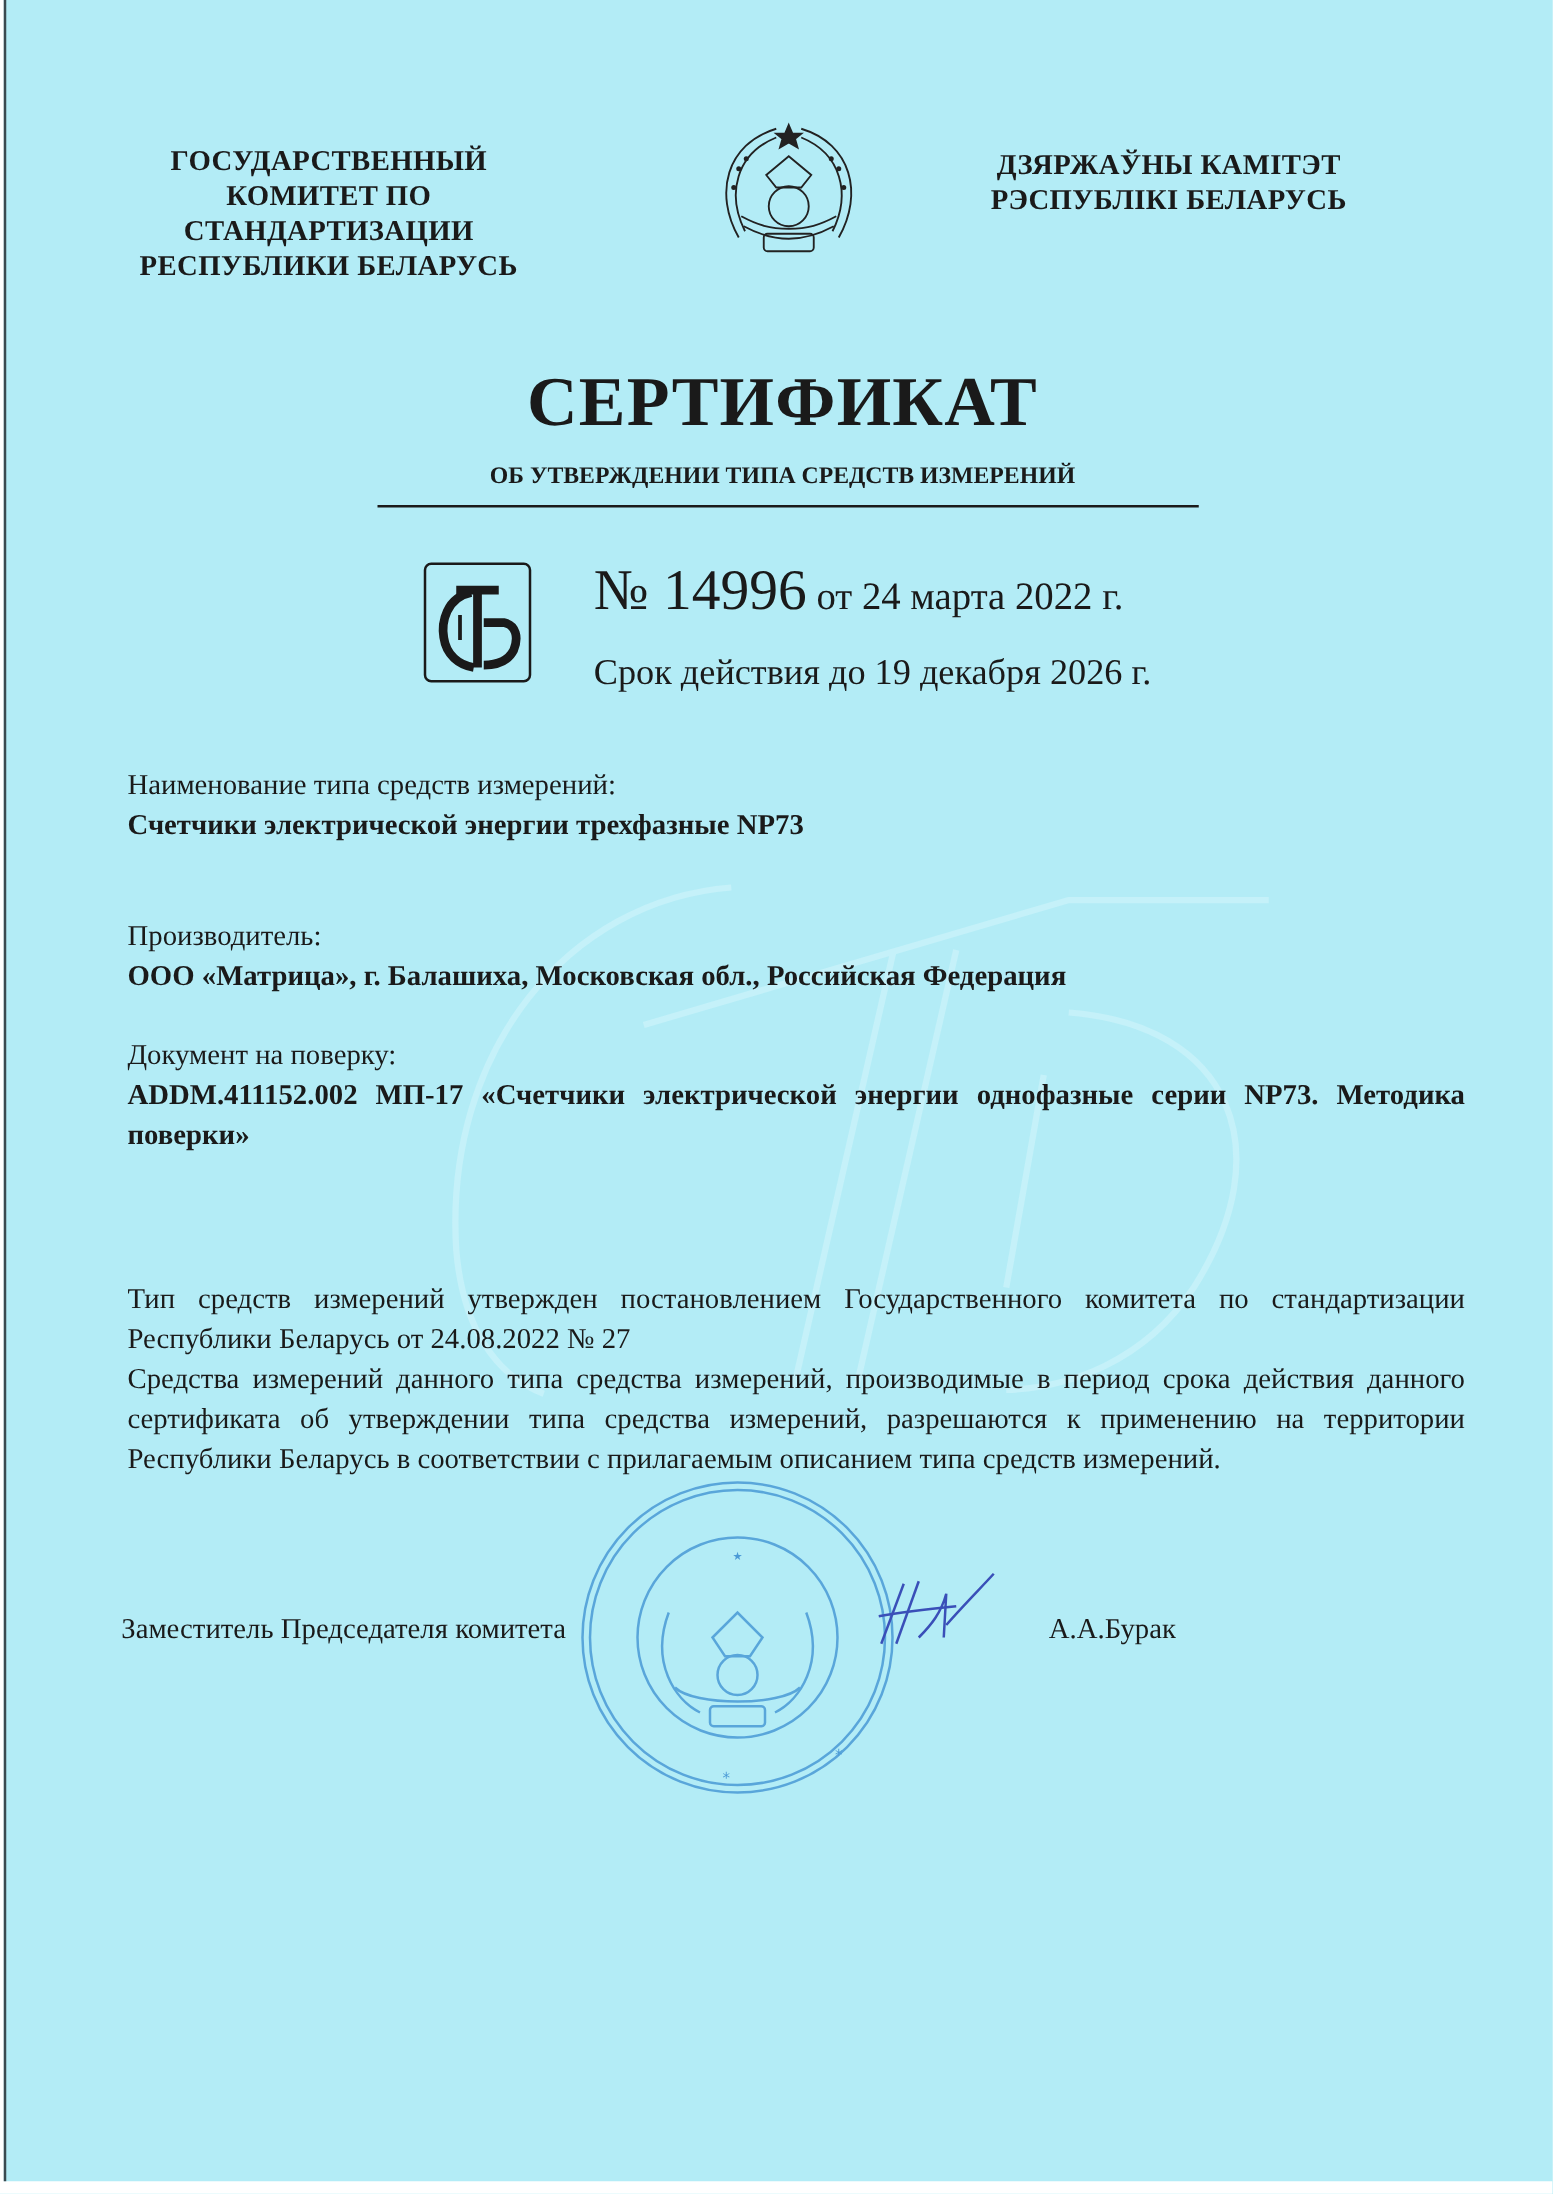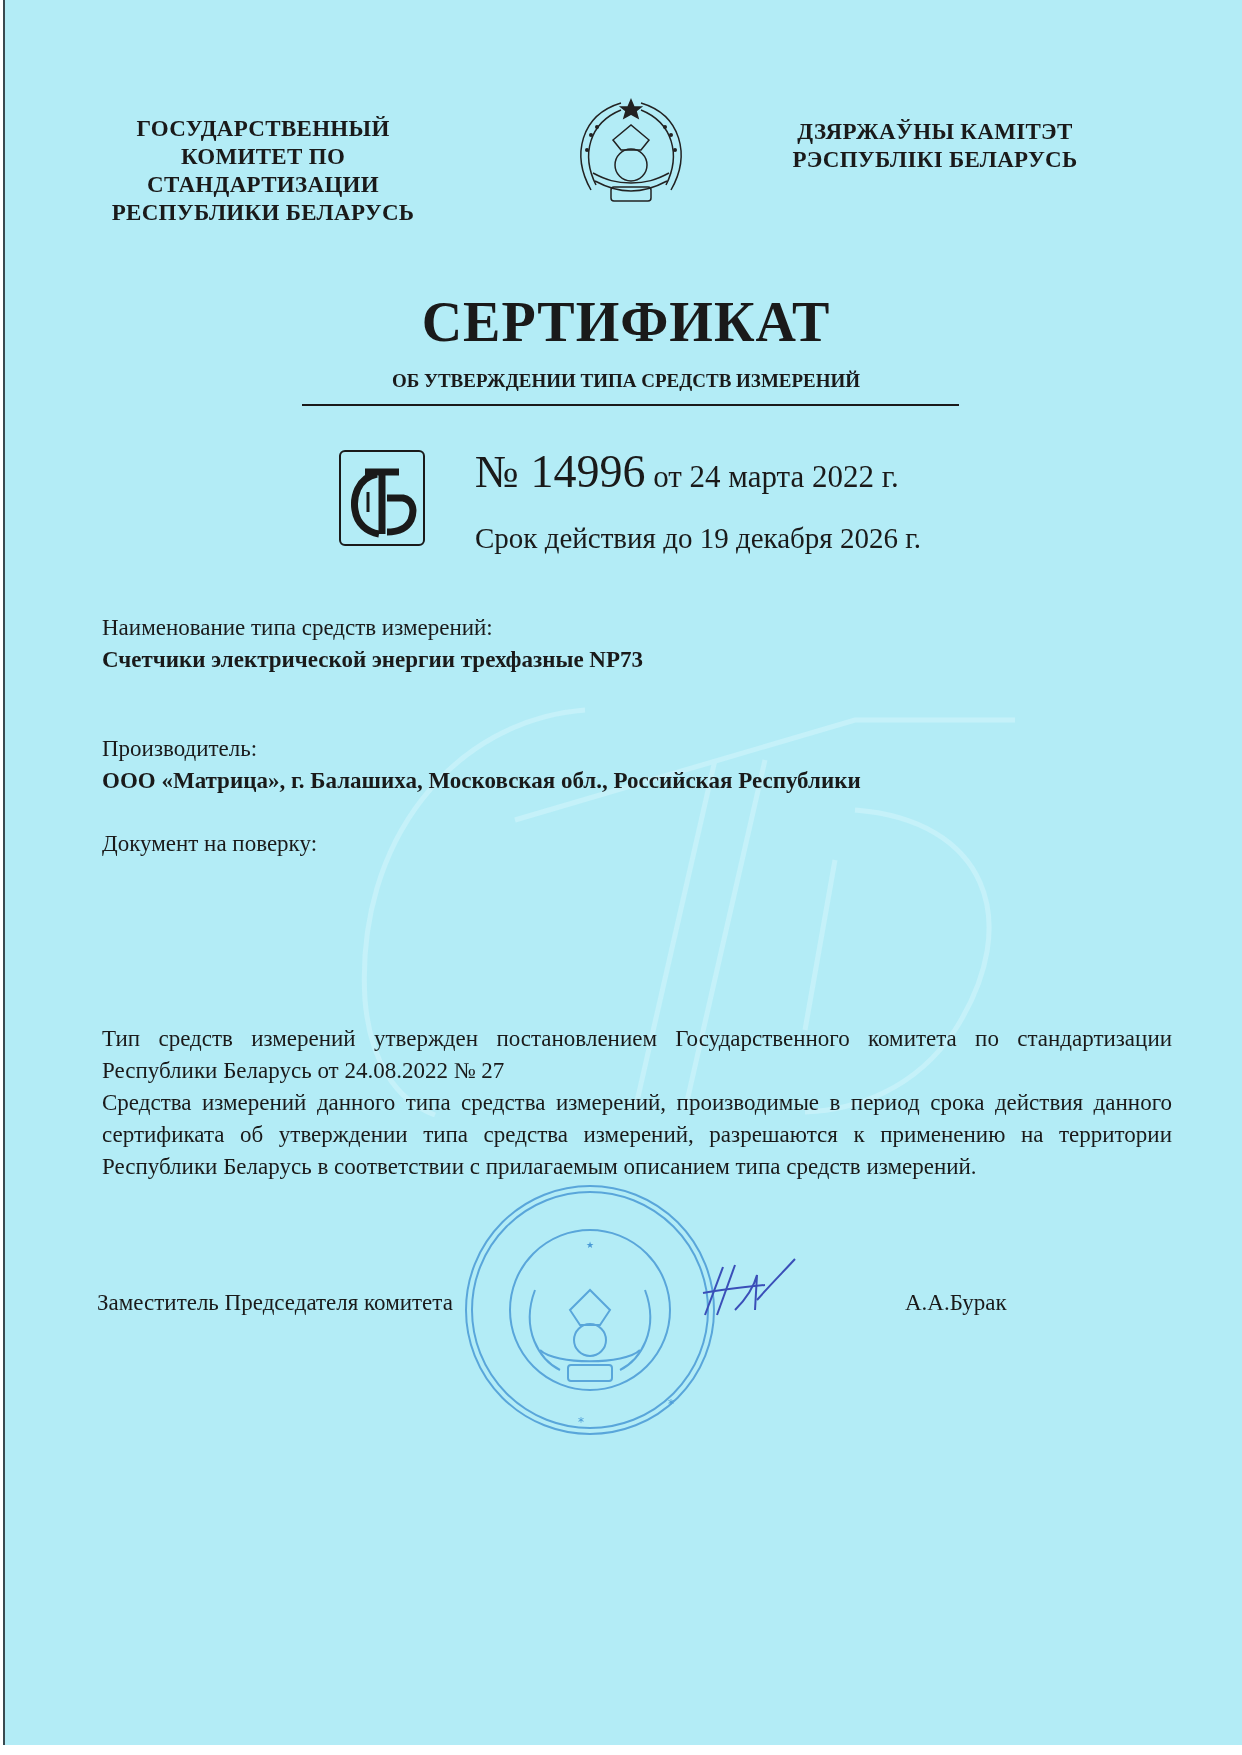--- a/index.html
+++ b/index.html
@@ -37,21 +37,21 @@
   }
   .cert-num { position: absolute; left: 470px; top: 445px; font-size: 46px; white-space: nowrap; }
   .cert-num .from { font-size: 31px; font-family: Liberation Serif, serif; }
   .validity { position: absolute; left: 470px; top: 522px; font-size: 29px; white-space: nowrap; }
   .block { position: absolute; left: 97px; width: 1070px; font-size: 23px; line-height: 32px; }
   .label { display: block; }
   .value { display: block; font-weight: bold; }
   .justify { text-align: justify; text-align-last: left; }
   .sig-row { position: absolute; left: 92px; top: 1290px; width: 1000px; font-size: 23px; }
   .sig-role { position: absolute; left: 0; top: 0; white-space: nowrap; }
-  .sig-name { position: absolute; left: 808px; top: 0; white-space: nowrap; }
+  .sig-name { position: absolute; left: 742px; top: 0; white-space: nowrap; }
   .stamp { position: absolute; left: 455px; top: 1180px; width: 260px; height: 260px; }
   .signature { position: absolute; left: 690px; top: 1255px; width: 110px; height: 70px; }
 </style>
 </head>
 <body>
 
 <div class="page">
 
   <svg class="watermark" viewBox="0 0 700 420">
     <g fill="none" stroke="#d4f6fc" stroke-width="5">
@@ -118,25 +118,26 @@
   <div class="cert-num"><span>№ </span><span>14996</span><span class="from"> от 24 марта 2022 г.</span></div>
   <div class="validity">Срок действия до 19 декабря 2026 г.</div>
 
   <div class="block" style="top:612px;">
     <span class="label">Наименование типа средств измерений:</span>
     <span class="value">Счетчики электрической энергии трехфазные NP73</span>
   </div>
 
   <div class="block" style="top:733px;">
     <span class="label">Производитель:</span>
-    <span class="value">ООО «Матрица», г. Балашиха, Московская обл., Российская Республики</span>
+    <span class="value">ООО «Матрица», г. Балашиха, Московская обл., Российская Федерация</span>
   </div>
 
   <div class="block" style="top:828px;">
     <span class="label">Документ на поверку:</span>
+    <span class="value justify">ADDM.411152.002 МП-17 «Счетчики электрической энергии однофазные серии NP73. Методика поверки»</span>
   </div>
 
 
   <div class="block justify" style="top:1023px;">Тип средств измерений утвержден постановлением Государственного комитета по стандартизации Республики Беларусь от 24.08.2022 № 27</div>
   <div class="block justify" style="top:1087px;">Средства измерений данного типа средства измерений, производимые в период срока действия данного сертификата об утверждении типа средства измерений, разрешаются к применению на территории Республики Беларусь в соответствии с прилагаемым описанием типа средств измерений.</div>
 
   <svg class="stamp" viewBox="0 0 260 260">
     <g fill="none" stroke="#4a9ad6" stroke-width="2" opacity="0.85">
       <circle cx="130" cy="130" r="124"></circle>
       <circle cx="130" cy="130" r="118"></circle>

